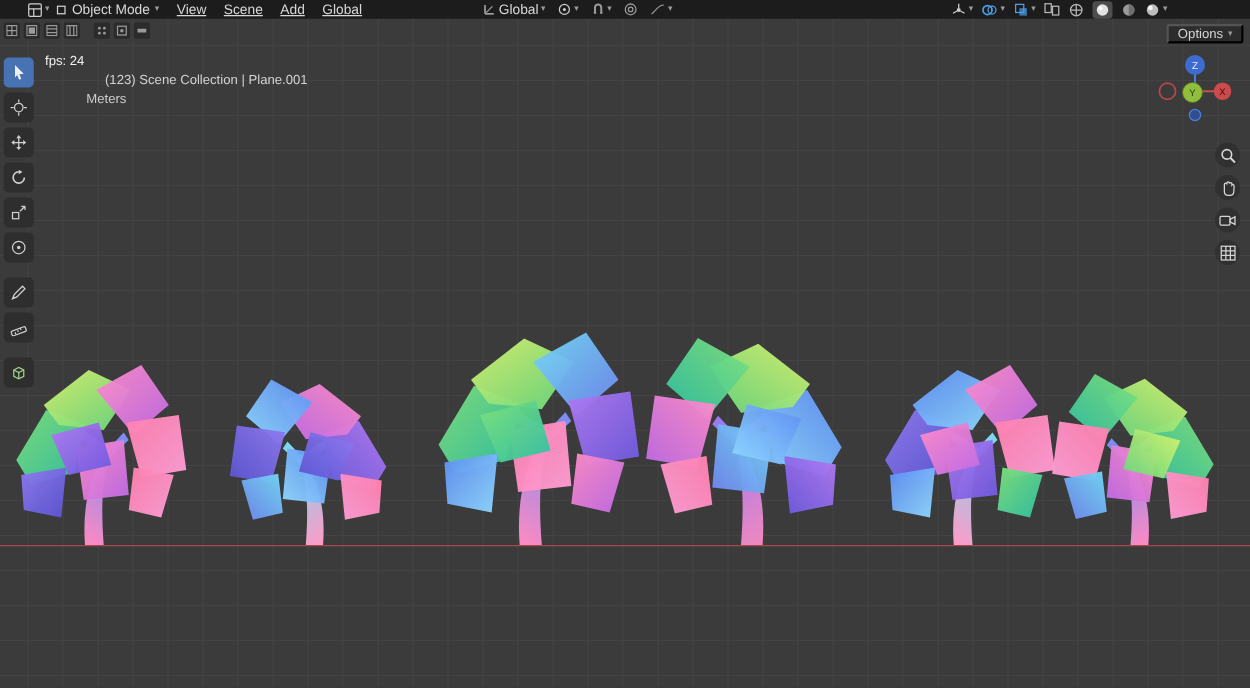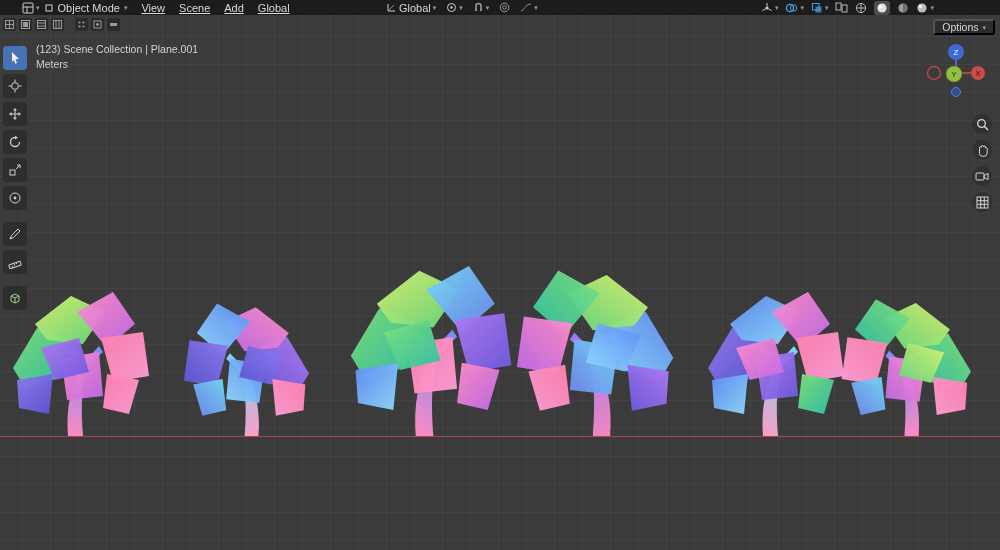--- a/index.html
+++ b/index.html
@@ -35,22 +35,22 @@
     display:flex; align-items:center; gap:4px; }
   
   .ltoolbar { position:absolute; left:3px; top:46px; z-index:30; display:flex; flex-direction:column; gap:4px; }
   .tool { width:24px; height:24px; border-radius:4px; background:#2e2e2e;
     display:flex; align-items:center; justify-content:center; }
   .tool.active { background:#4772b3; }
   .tool.spaced { margin-top:8px; }
   
   .vtext { position:absolute; left:36px; top:42px; z-index:20; font-size:10.5px; line-height:15px; }
   .vtext .l1 { color:#f0f0f0; }
-  .vtext .l2 { color:#d2d2d2; }
-  .vtext .l3 { color:#cccccc; }
+  .vtext .l2 { color:#d2d2d2;margin-left:48px; }
+  .vtext .l3 { color:#cccccc;margin-left:33px; }
   
   .gizmo { position:absolute; top:40px; right:12px; z-index:30; }
   .sidebtns { position:absolute; top:114px; right:8px; z-index:30; display:flex; flex-direction:column; gap:6px; }
   .sbtn { width:20px; height:20px; border-radius:10px; background:rgba(40,40,40,.55);
     display:flex; align-items:center; justify-content:center; }
   
   #axis-x { position:absolute; left:0; right:0; top:436px; height:1px; background:#a8484e; z-index:5; }
   #scene { position:absolute; inset:0; z-index:10; }
   svg text { font-family:"Liberation Sans", sans-serif; }
 </style>
@@ -407,20 +407,21 @@
     </div>
     <div class="tool spaced">
       <svg class="ic" width="14" height="14" viewBox="0 0 14 14">
         <path d="M3,5 L7,3 L11,5 L11,10 L7,12 L3,10 Z" fill="none" stroke="#9fd08a"></path>
         <path d="M3,5 L7,7 L11,5 M7,7 V12" stroke="#9fd08a" fill="none"></path>
       </svg>
     </div>
   </div>
 
   <div class="vtext">
+    <div class="l1">fps: 24</div>
     <div class="l2">(123) Scene Collection | Plane.001</div>
     <div class="l3">Meters</div>
   </div>
 
   <svg class="gizmo" width="64" height="62" viewBox="0 0 64 62">
     <line x1="32" y1="14" x2="32" y2="33" stroke="#4a7fe0" stroke-width="1.6"></line>
     <line x1="32" y1="33" x2="50" y2="33" stroke="#c4504f" stroke-width="1.6"></line>
     <circle cx="32" cy="12" r="8" fill="#3e6bd2"></circle>
     <text x="32" y="15" font-size="8" fill="#eef2ff" text-anchor="middle">Z</text>
     <circle cx="10" cy="33" r="6.5" fill="rgba(59,59,59,0.4)" stroke="#b8474a" stroke-width="1.4"></circle>

